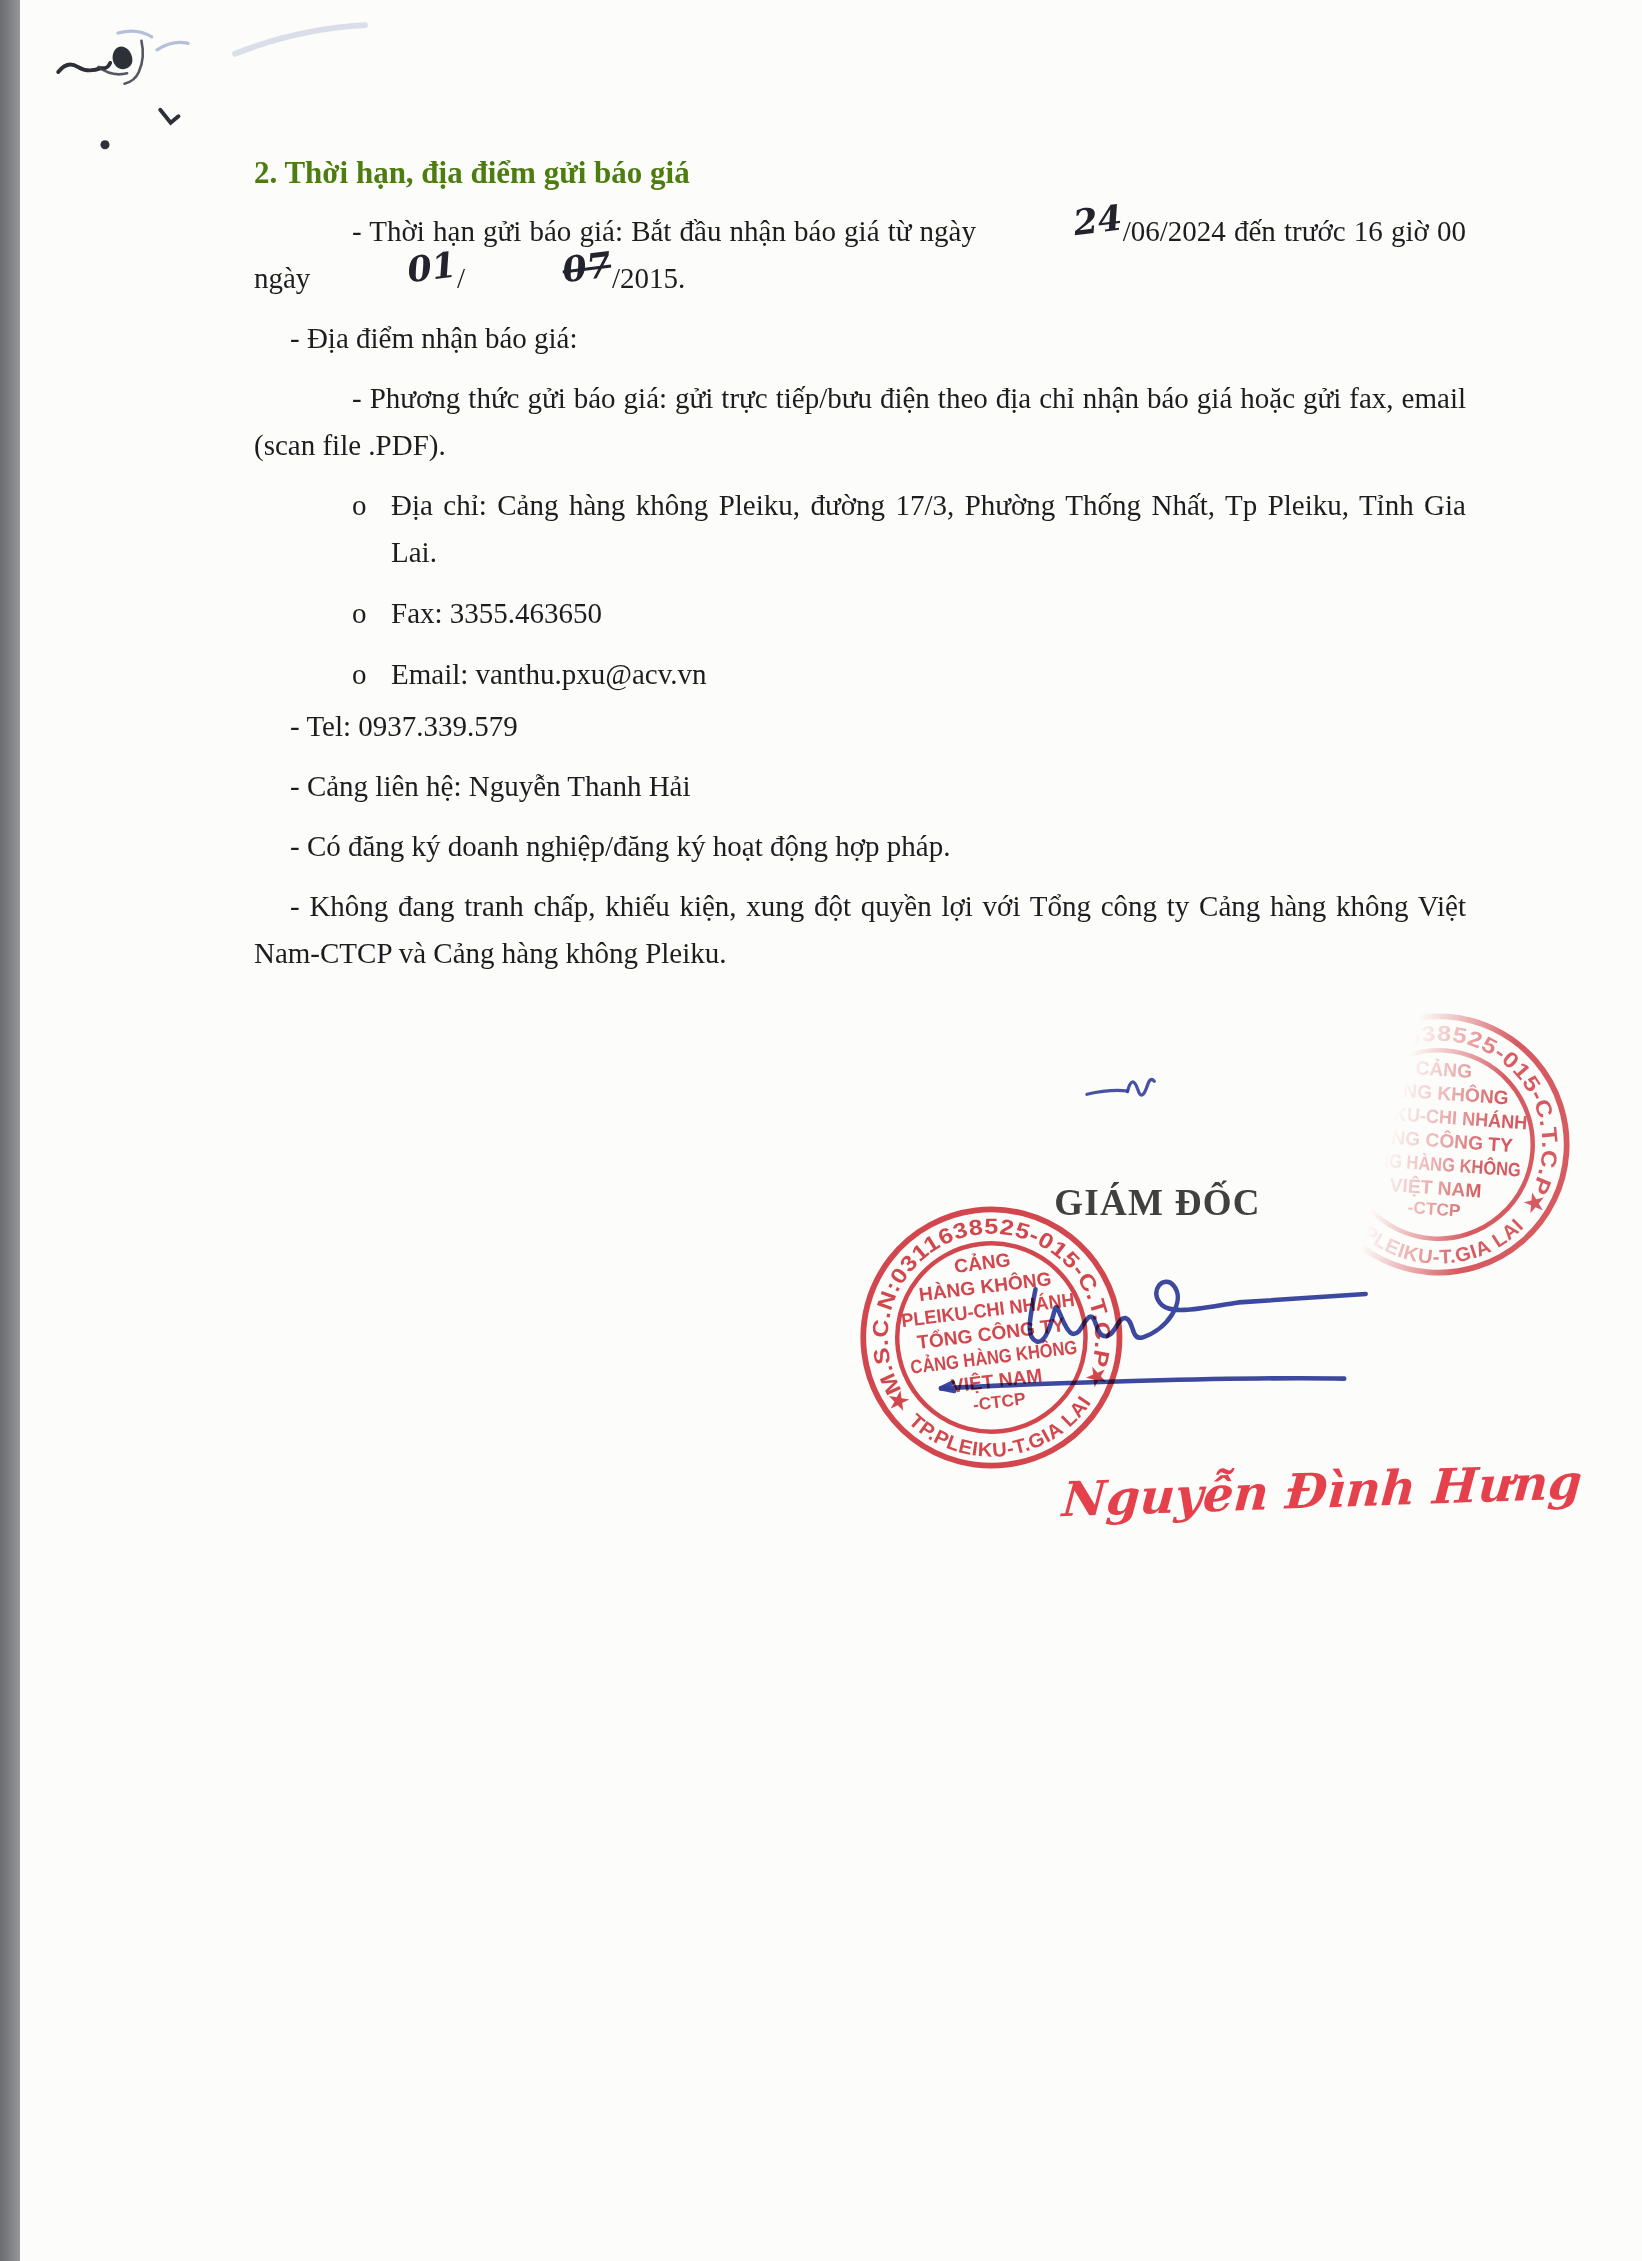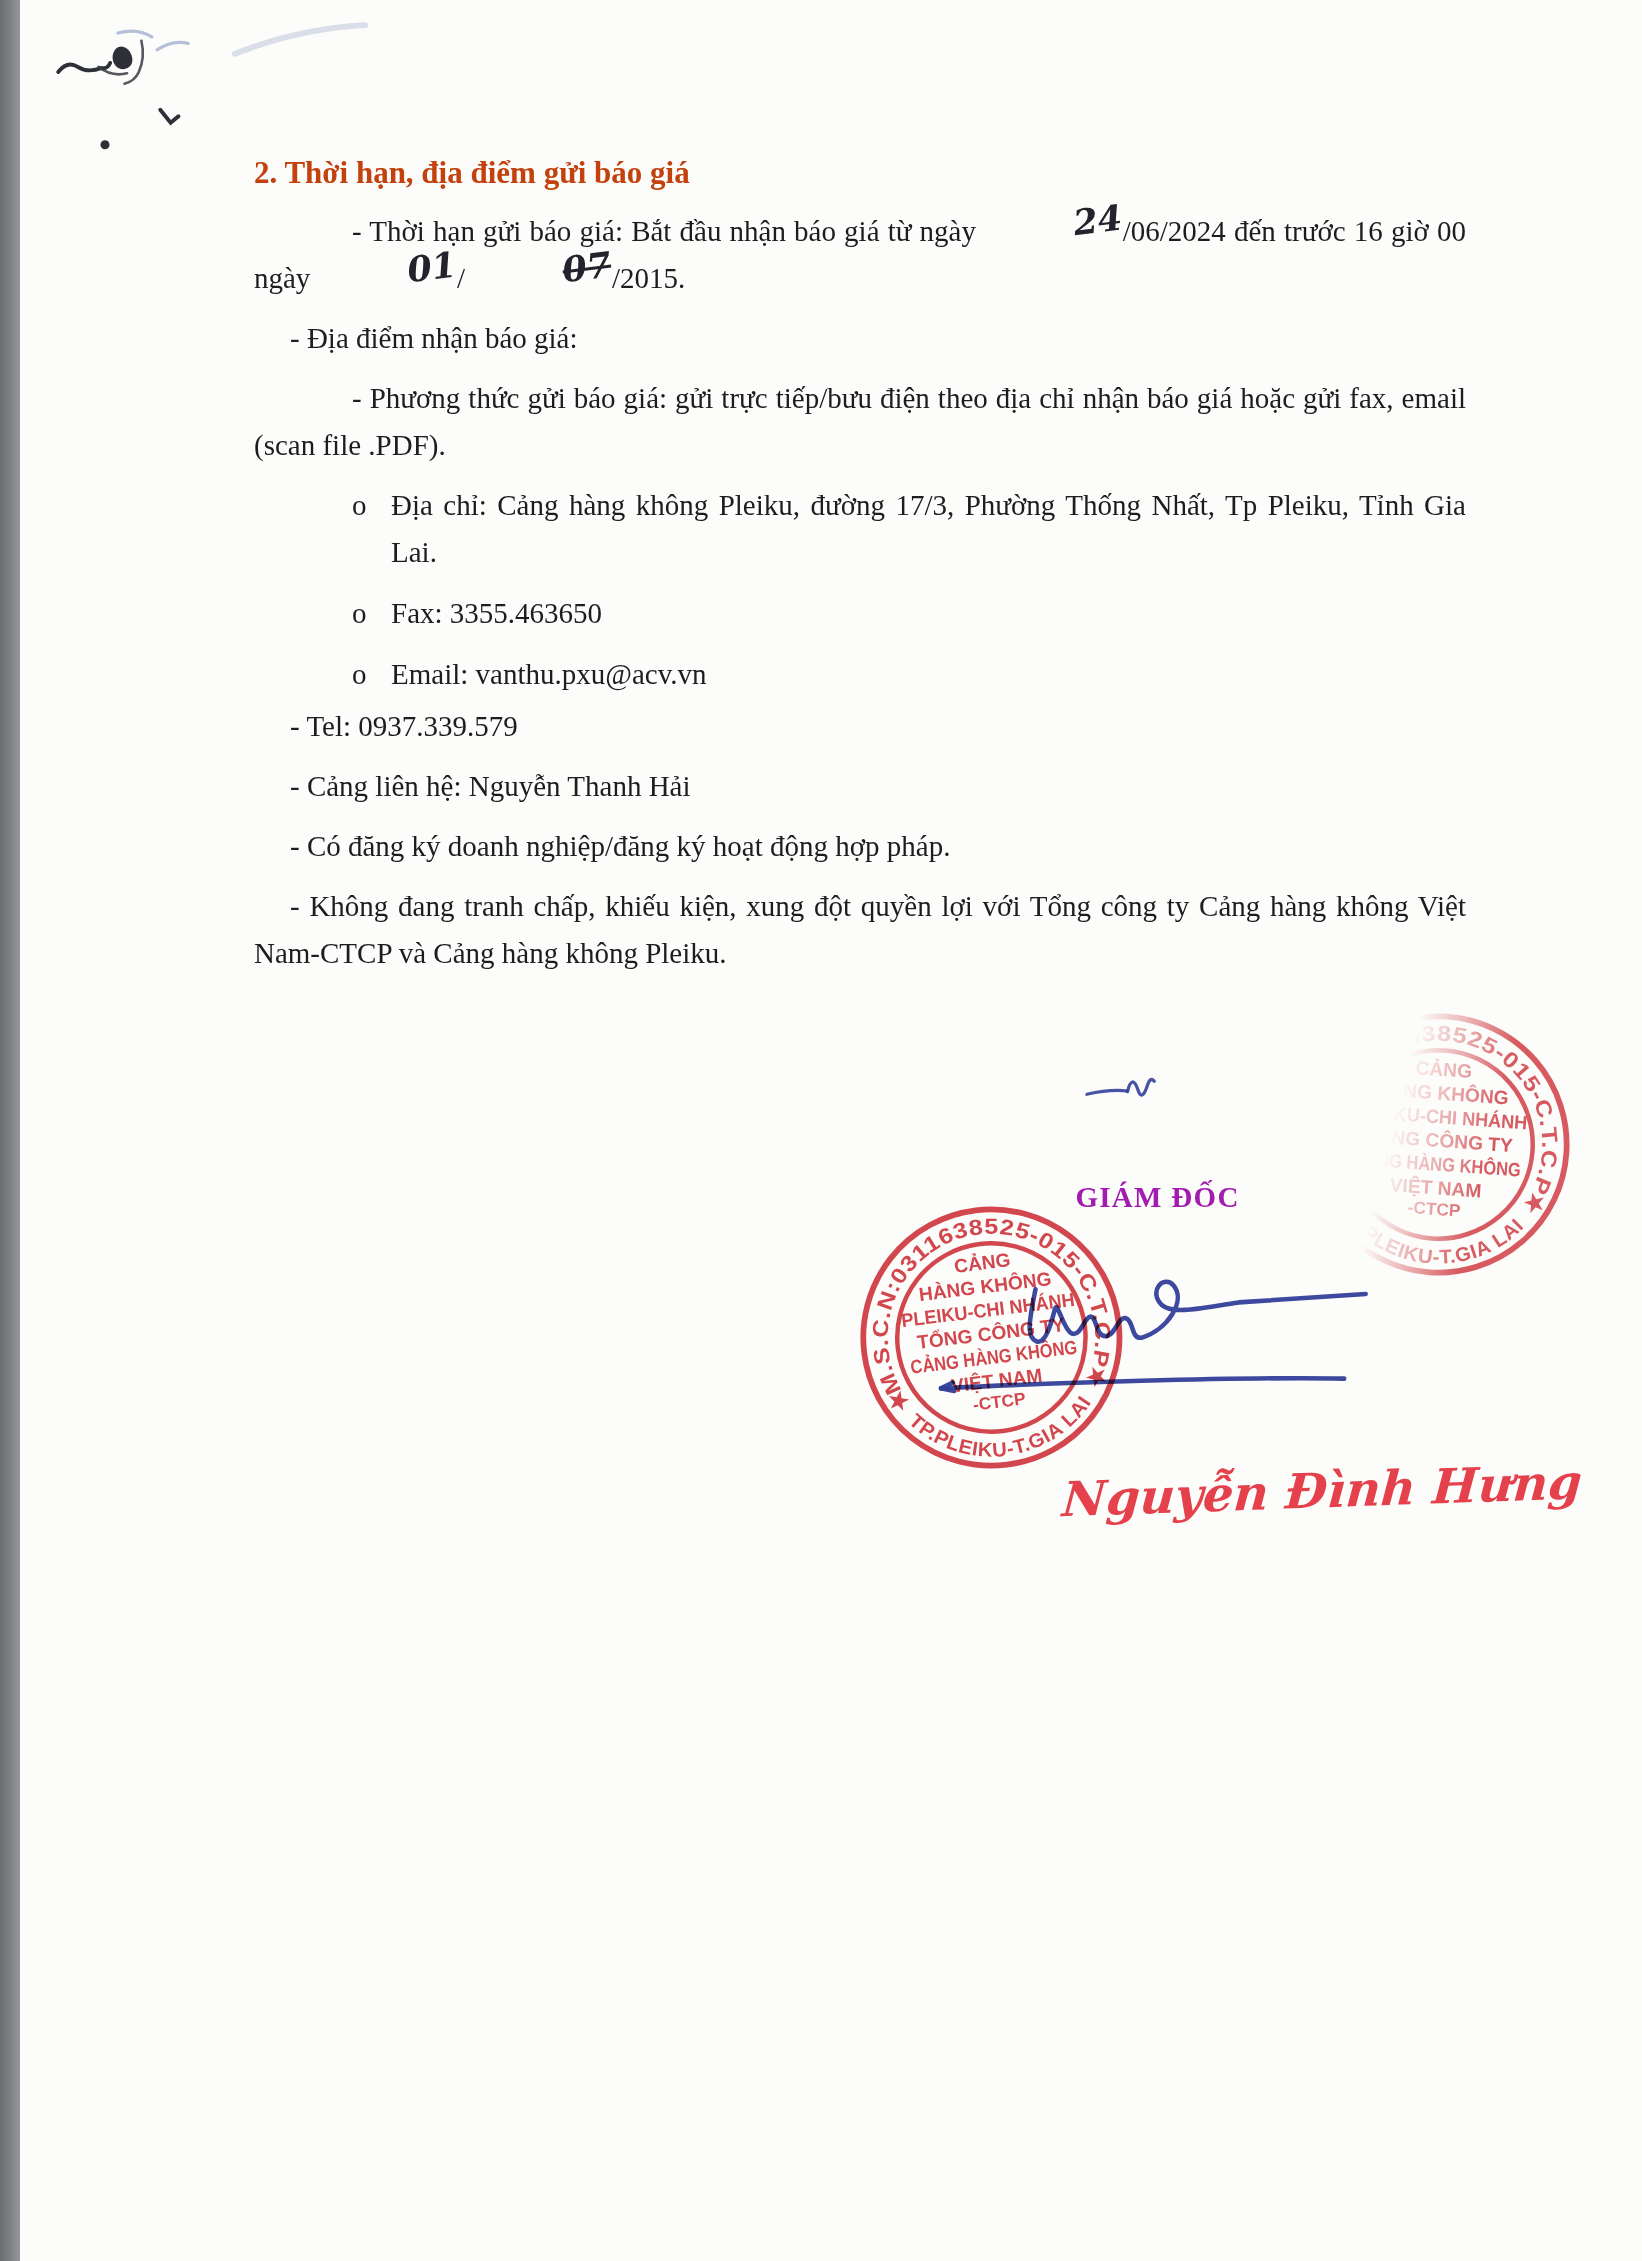--- a/index.html
+++ b/index.html
@@ -15,39 +15,39 @@
   .edge-strip{
     position:absolute;left:0;top:0;width:19.6px;height:2261px;
     background:linear-gradient(90deg,#6b6c70 0%,#7d7e82 45%,#96979b 100%);
   }
   
   .content{
     position:absolute;left:254px;top:149px;width:1212px;
     font-size:29px;line-height:47px;
     text-align:justify;
   }
-  .h{font-weight:bold;font-size:31px;color:#c2410c;margin:0 0 11.7px 0;text-align:left;}
+  .h{font-weight:bold;font-size:31px;color:#4d7c0f;margin:0 0 11.7px 0;text-align:left;}
   .para{margin:0 0 13px 0;}
   .indent{text-indent:98px;}
   .hang{margin-left:36px;text-indent:0;text-align:left;}
   .hang2{text-indent:36px;}
   .bullet{position:relative;padding-left:137px;margin:0 0 14.3px 0;}
   .bullet .marker{position:absolute;left:98px;top:0;}
   .tight{margin-bottom:5.2px;}
   
   .hw{
     font-family:"DejaVu Serif",serif;font-style:italic;font-weight:600;
     font-size:35px;color:#23232e;display:inline-block;line-height:1;
     transform:rotate(-7deg) translateY(-2.6px);
   }
   .hw.crossed{text-decoration:line-through;text-decoration-thickness:2.6px;}
   
   .giamdoc{
     position:absolute;left:1014px;top:1181px;width:287px;
-    text-align:center;font-weight:bold;font-size:29px;letter-spacing:1.3px;color:#a21caf;
+    text-align:center;font-weight:bold;font-size:37px;letter-spacing:1.3px;color:#404040;
   }
   .stamp{position:absolute;mix-blend-mode:multiply;}
   .stamp svg{overflow:visible;}
   .stamp-main{left:857px;top:1203px;transform:rotate(-7deg);}
   .stamp-partial{
     left:1304px;top:1010px;transform:rotate(4deg);opacity:.95;
     -webkit-mask-image:linear-gradient(100deg,transparent 34%,rgba(0,0,0,.5) 52%,rgba(0,0,0,.95) 66%);
     mask-image:linear-gradient(100deg,transparent 34%,rgba(0,0,0,.5) 52%,rgba(0,0,0,.95) 66%);
   }
   .ring-outer{fill:none;stroke:#d23940;stroke-width:9;}

